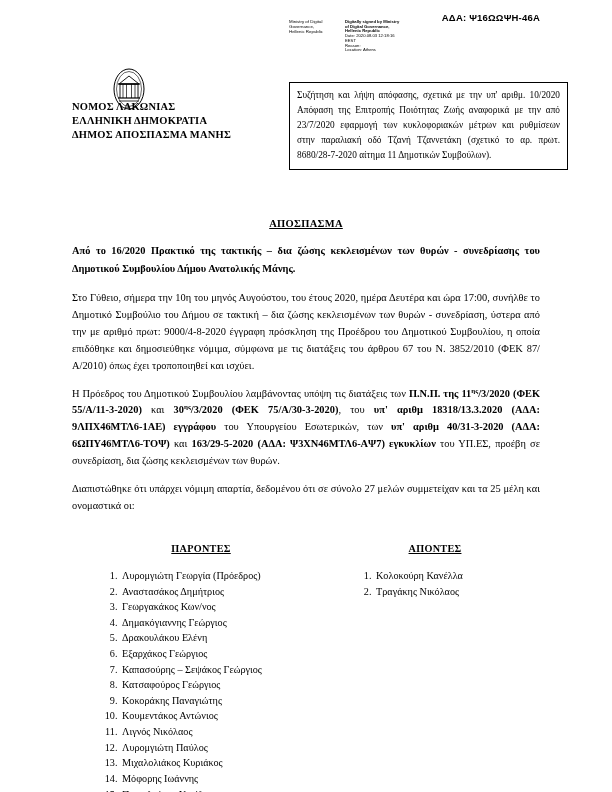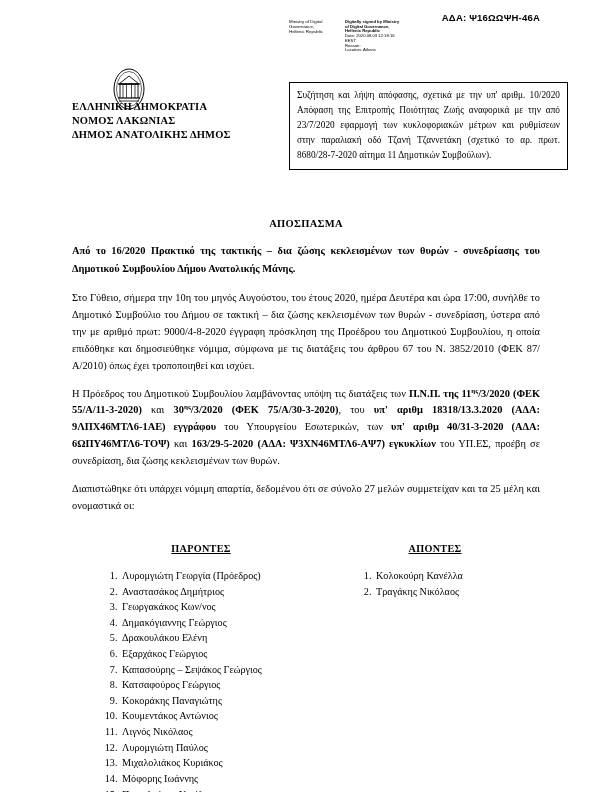--- a/index.html
+++ b/index.html
@@ -98,20 +98,21 @@
   
   .apospasma {
     position: absolute;
     top: 218px;
     left: 0;
     width: 612px;
     text-align: center;
     font-family: "Liberation Serif", serif;
     font-weight: bold;
     font-size: 10.5px;
+    text-decoration: underline;
     letter-spacing: 0.3px;
   }
 
   .body {
     position: absolute;
     top: 242px;
     left: 72px;
     width: 468px;
     font-size: 10.4px;
     line-height: 1.62;
@@ -193,23 +194,23 @@
       <path d="M8 30 L8 16 L26 16 L26 30" fill="none" stroke="#000" stroke-width="0.9"></path>
       <path d="M6 16 L28 16" stroke="#000" stroke-width="1.2"></path>
       <path d="M17 8 L7 16 L27 16 Z" fill="none" stroke="#000" stroke-width="0.9"></path>
       <path d="M11 16 L11 30 M14.5 16 L14.5 30 M19.5 16 L19.5 30 M23 16 L23 30" stroke="#000" stroke-width="0.7"></path>
       <path d="M6 30 L28 30" stroke="#000" stroke-width="1.2"></path>
       <path d="M7 33 L27 33" stroke="#000" stroke-width="0.8"></path>
     </svg>
   </div>
 
   <div class="republic">
+    <div>ΝΟΜΟΣ   ΛΑΚΩΝΙΑΣ</div>
     <div>ΕΛΛΗΝΙΚΗ ΔΗΜΟΚΡΑΤΙΑ</div>
-    <div>ΝΟΜΟΣ   ΛΑΚΩΝΙΑΣ</div>
-    <div>ΔΗΜΟΣ ΑΝΑΤΟΛΙΚΗΣ ΔΗΜΟΣ</div>
+    <div>ΔΗΜΟΣ ΑΠΟΣΠΑΣΜΑ ΜΑΝΗΣ</div>
   </div>
 
   <div class="subject-box">Συζήτηση και λήψη απόφασης, σχετικά με την υπ' αριθμ. 10/2020 Απόφαση της Επιτροπής Ποιότητας Ζωής αναφορικά με την από 23/7/2020 εφαρμογή των κυκλοφοριακών μέτρων και ρυθμίσεων στην παραλιακή οδό Τζανή Τζαννετάκη (σχετικό το αρ. πρωτ. 8680/28-7-2020 αίτημα 11 Δημοτικών Συμβούλων).</div>
 
   <div class="apospasma">ΑΠΟΣΠΑΣΜΑ</div>
 
   <div class="body">
     <p class="lead">Από το 16/2020 Πρακτικό της τακτικής – δια ζώσης κεκλεισμένων των θυρών - συνεδρίασης του Δημοτικού Συμβουλίου Δήμου Ανατολικής Μάνης.</p>
     <p>Στο Γύθειο,  σήμερα την 10η του μηνός Αυγούστου, του έτους 2020, ημέρα Δευτέρα και ώρα 17:00, συνήλθε το Δημοτικό Συμβούλιο του Δήμου σε τακτική – δια ζώσης κεκλεισμένων των θυρών - συνεδρίαση, ύστερα από την με αριθμό πρωτ: 9000/4-8-2020 έγγραφη πρόσκληση της Προέδρου του Δημοτικού Συμβουλίου, η οποία επιδόθηκε και δημοσιεύθηκε νόμιμα, σύμφωνα με τις διατάξεις του άρθρου  67 του Ν. 3852/2010 (ΦΕΚ 87/Α/2010) όπως έχει τροποποιηθεί και ισχύει.</p>
     <p><span>Η Πρόεδρος του Δημοτικού Συμβουλίου λαμβάνοντας υπόψη τις διατάξεις των </span><span class="b">Π.Ν.Π. της 11</span><sup class="b">ης</sup><span class="b">/3/2020  (ΦΕΚ 55/Α/11-3-2020)</span><span> και </span><span class="b">30</span><sup class="b">ης</sup><span class="b">/3/2020 (ΦΕΚ 75/Α/30-3-2020)</span><span>, του </span><span class="b">υπ' αριθμ 18318/13.3.2020 (ΑΔΑ: 9ΛΠΧ46ΜΤΛ6-1ΑΕ) εγγράφου</span><span> του Υπουργείου Εσωτερικών, των </span><span class="b">υπ' αριθμ 40/31-3-2020 (ΑΔΑ: 6ΩΠΥ46ΜΤΛ6-ΤΟΨ)</span><span> και </span><span class="b">163/29-5-2020  (ΑΔΑ: Ψ3ΧΝ46ΜΤΛ6-ΑΨ7) εγκυκλίων</span><span> του ΥΠ.ΕΣ, προέβη σε συνεδρίαση, δια ζώσης κεκλεισμένων των θυρών.</span></p>

